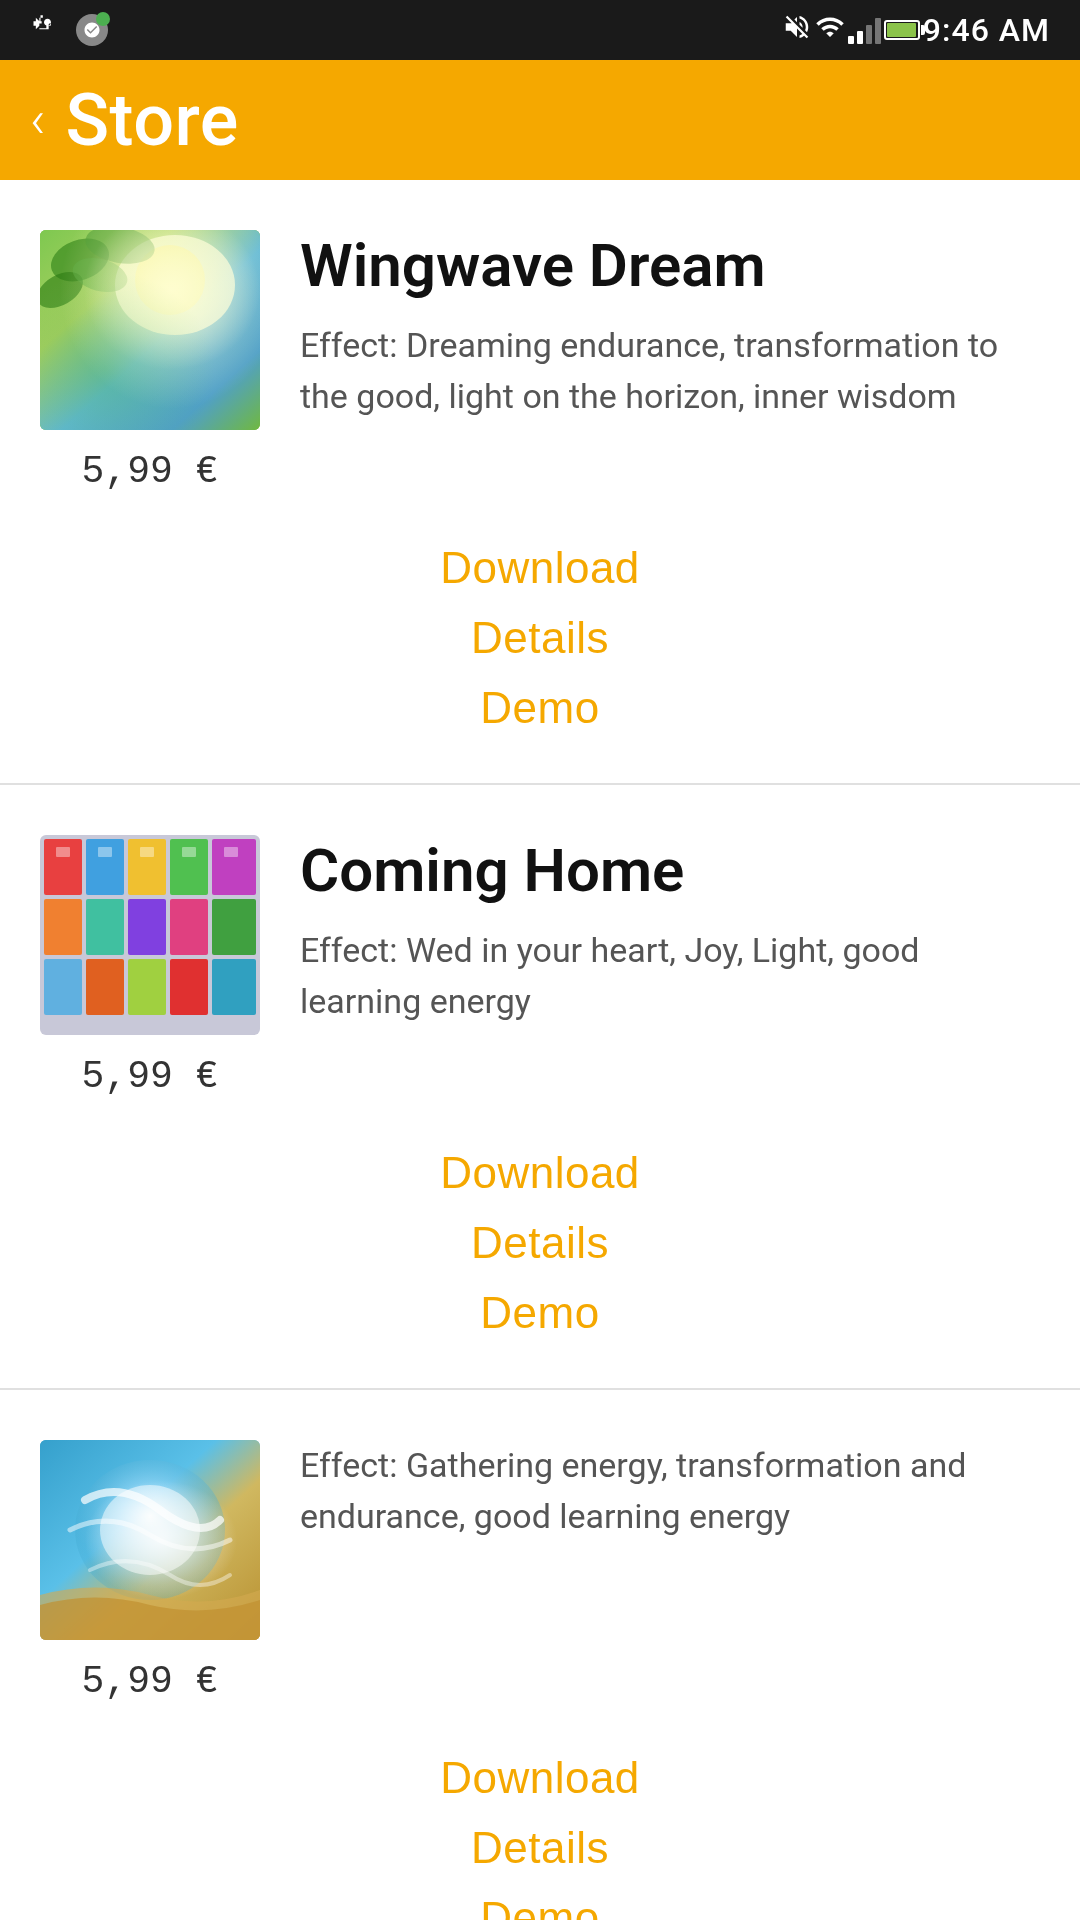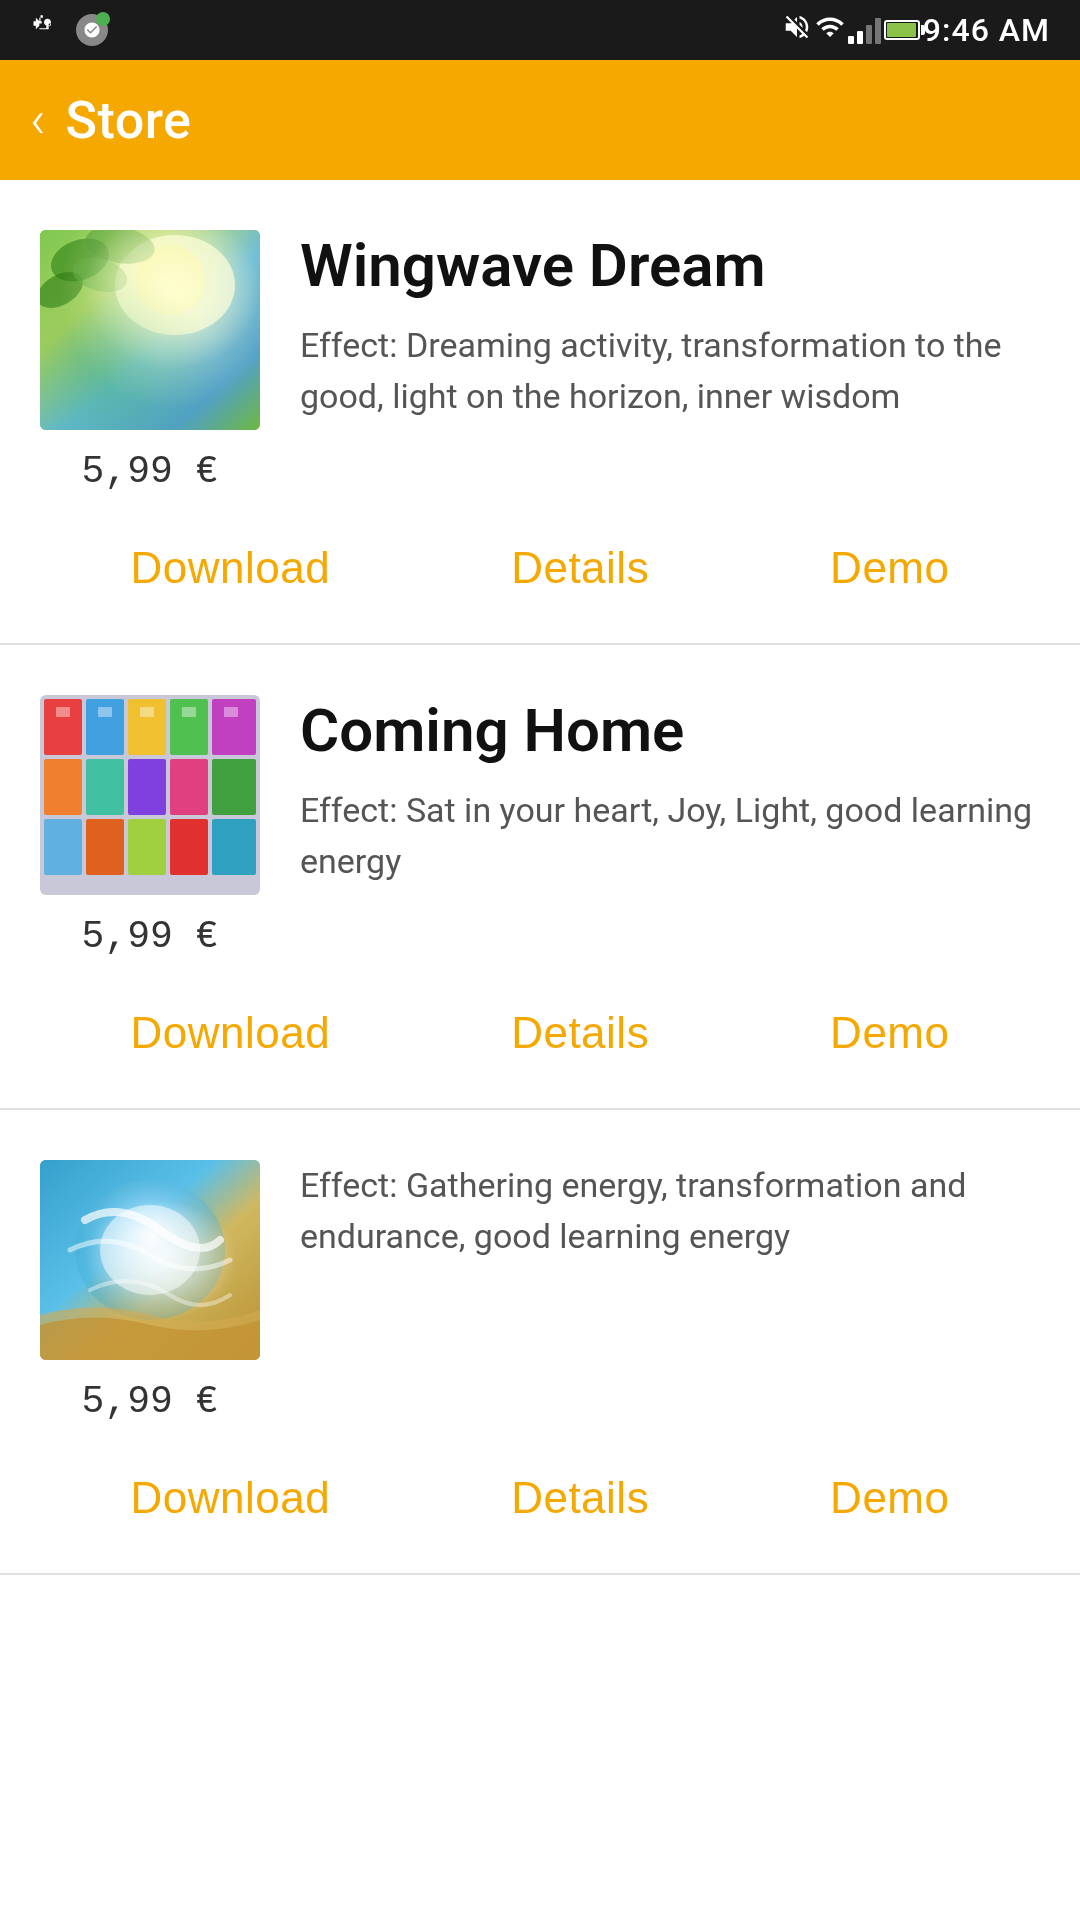--- a/index.html
+++ b/index.html
@@ -65,21 +65,21 @@
 
     .back-arrow {
       color: #fff;
       font-size: 52px;
       font-weight: 300;
       line-height: 1;
     }
 
     .app-bar-title {
       color: #fff;
-      font-size: 52px;
+      font-size: 72px;
       font-weight: 500;
       letter-spacing: 0.5px;
       text-align: center;
     }
 
     
     .content {
       width: 100%;
       background: #fff;
     }
@@ -164,21 +164,21 @@
 
     .product-description {
       font-size: 34px;
       color: #555;
       line-height: 1.5;
     }
 
     
     .product-actions {
       display: flex;
-      flex-direction: row;
+      flex-direction: column;
       justify-content: space-around;
       align-items: center;
       margin-top: 40px;
     }
 
     .action-btn {
       color: #F5A800;
       font-size: 44px;
       font-weight: 400;
       background: none;
@@ -357,21 +357,21 @@
             <ellipse cx="80" cy="15" rx="35" ry="18" fill="#4A9A30" opacity="0.6" transform="rotate(10 80 15)"></ellipse>
             <ellipse cx="20" cy="60" rx="25" ry="15" fill="#2A7A10" opacity="0.6" transform="rotate(-30 20 60)"></ellipse>
             <ellipse cx="60" cy="45" rx="28" ry="16" fill="#5AAA40" opacity="0.5" transform="rotate(15 60 45)"></ellipse>
             <rect x="0" y="0" width="220" height="200" fill="url(#sunGlow1)"></rect>
           </svg>
         </div>
         <span class="product-price">5,99 €</span>
       </div>
       <div class="product-info">
         <div class="product-title">Wingwave Dream</div>
-        <div class="product-description">Effect: Dreaming activity, transformation to the good, light on the horizon, inner wisdom</div>
+        <div class="product-description">Effect: Dreaming endurance, transformation to the good, light on the horizon, inner wisdom</div>
       </div>
     </div>
     <div class="product-actions">
       <button class="action-btn">Download</button>
       <button class="action-btn">Details</button>
       <button class="action-btn">Demo</button>
     </div>
   </div>
 
   <div class="product-item">
@@ -404,21 +404,21 @@
             <rect x="58" y="12" width="14" height="10" rx="1" fill="rgba(255,255,255,0.4)"></rect>
             <rect x="100" y="12" width="14" height="10" rx="1" fill="rgba(255,255,255,0.4)"></rect>
             <rect x="142" y="12" width="14" height="10" rx="1" fill="rgba(255,255,255,0.4)"></rect>
             <rect x="184" y="12" width="14" height="10" rx="1" fill="rgba(255,255,255,0.4)"></rect>
           </svg>
         </div>
         <span class="product-price">5,99 €</span>
       </div>
       <div class="product-info">
         <div class="product-title">Coming Home</div>
-        <div class="product-description">Effect: Sat in your heart, Joy, Light, good learning energy</div>
+        <div class="product-description">Effect: Wed in your heart, Joy, Light, good learning energy</div>
       </div>
     </div>
     <div class="product-actions">
       <button class="action-btn">Download</button>
       <button class="action-btn">Details</button>
       <button class="action-btn">Demo</button>
     </div>
   </div>
 
   <div class="product-item">

